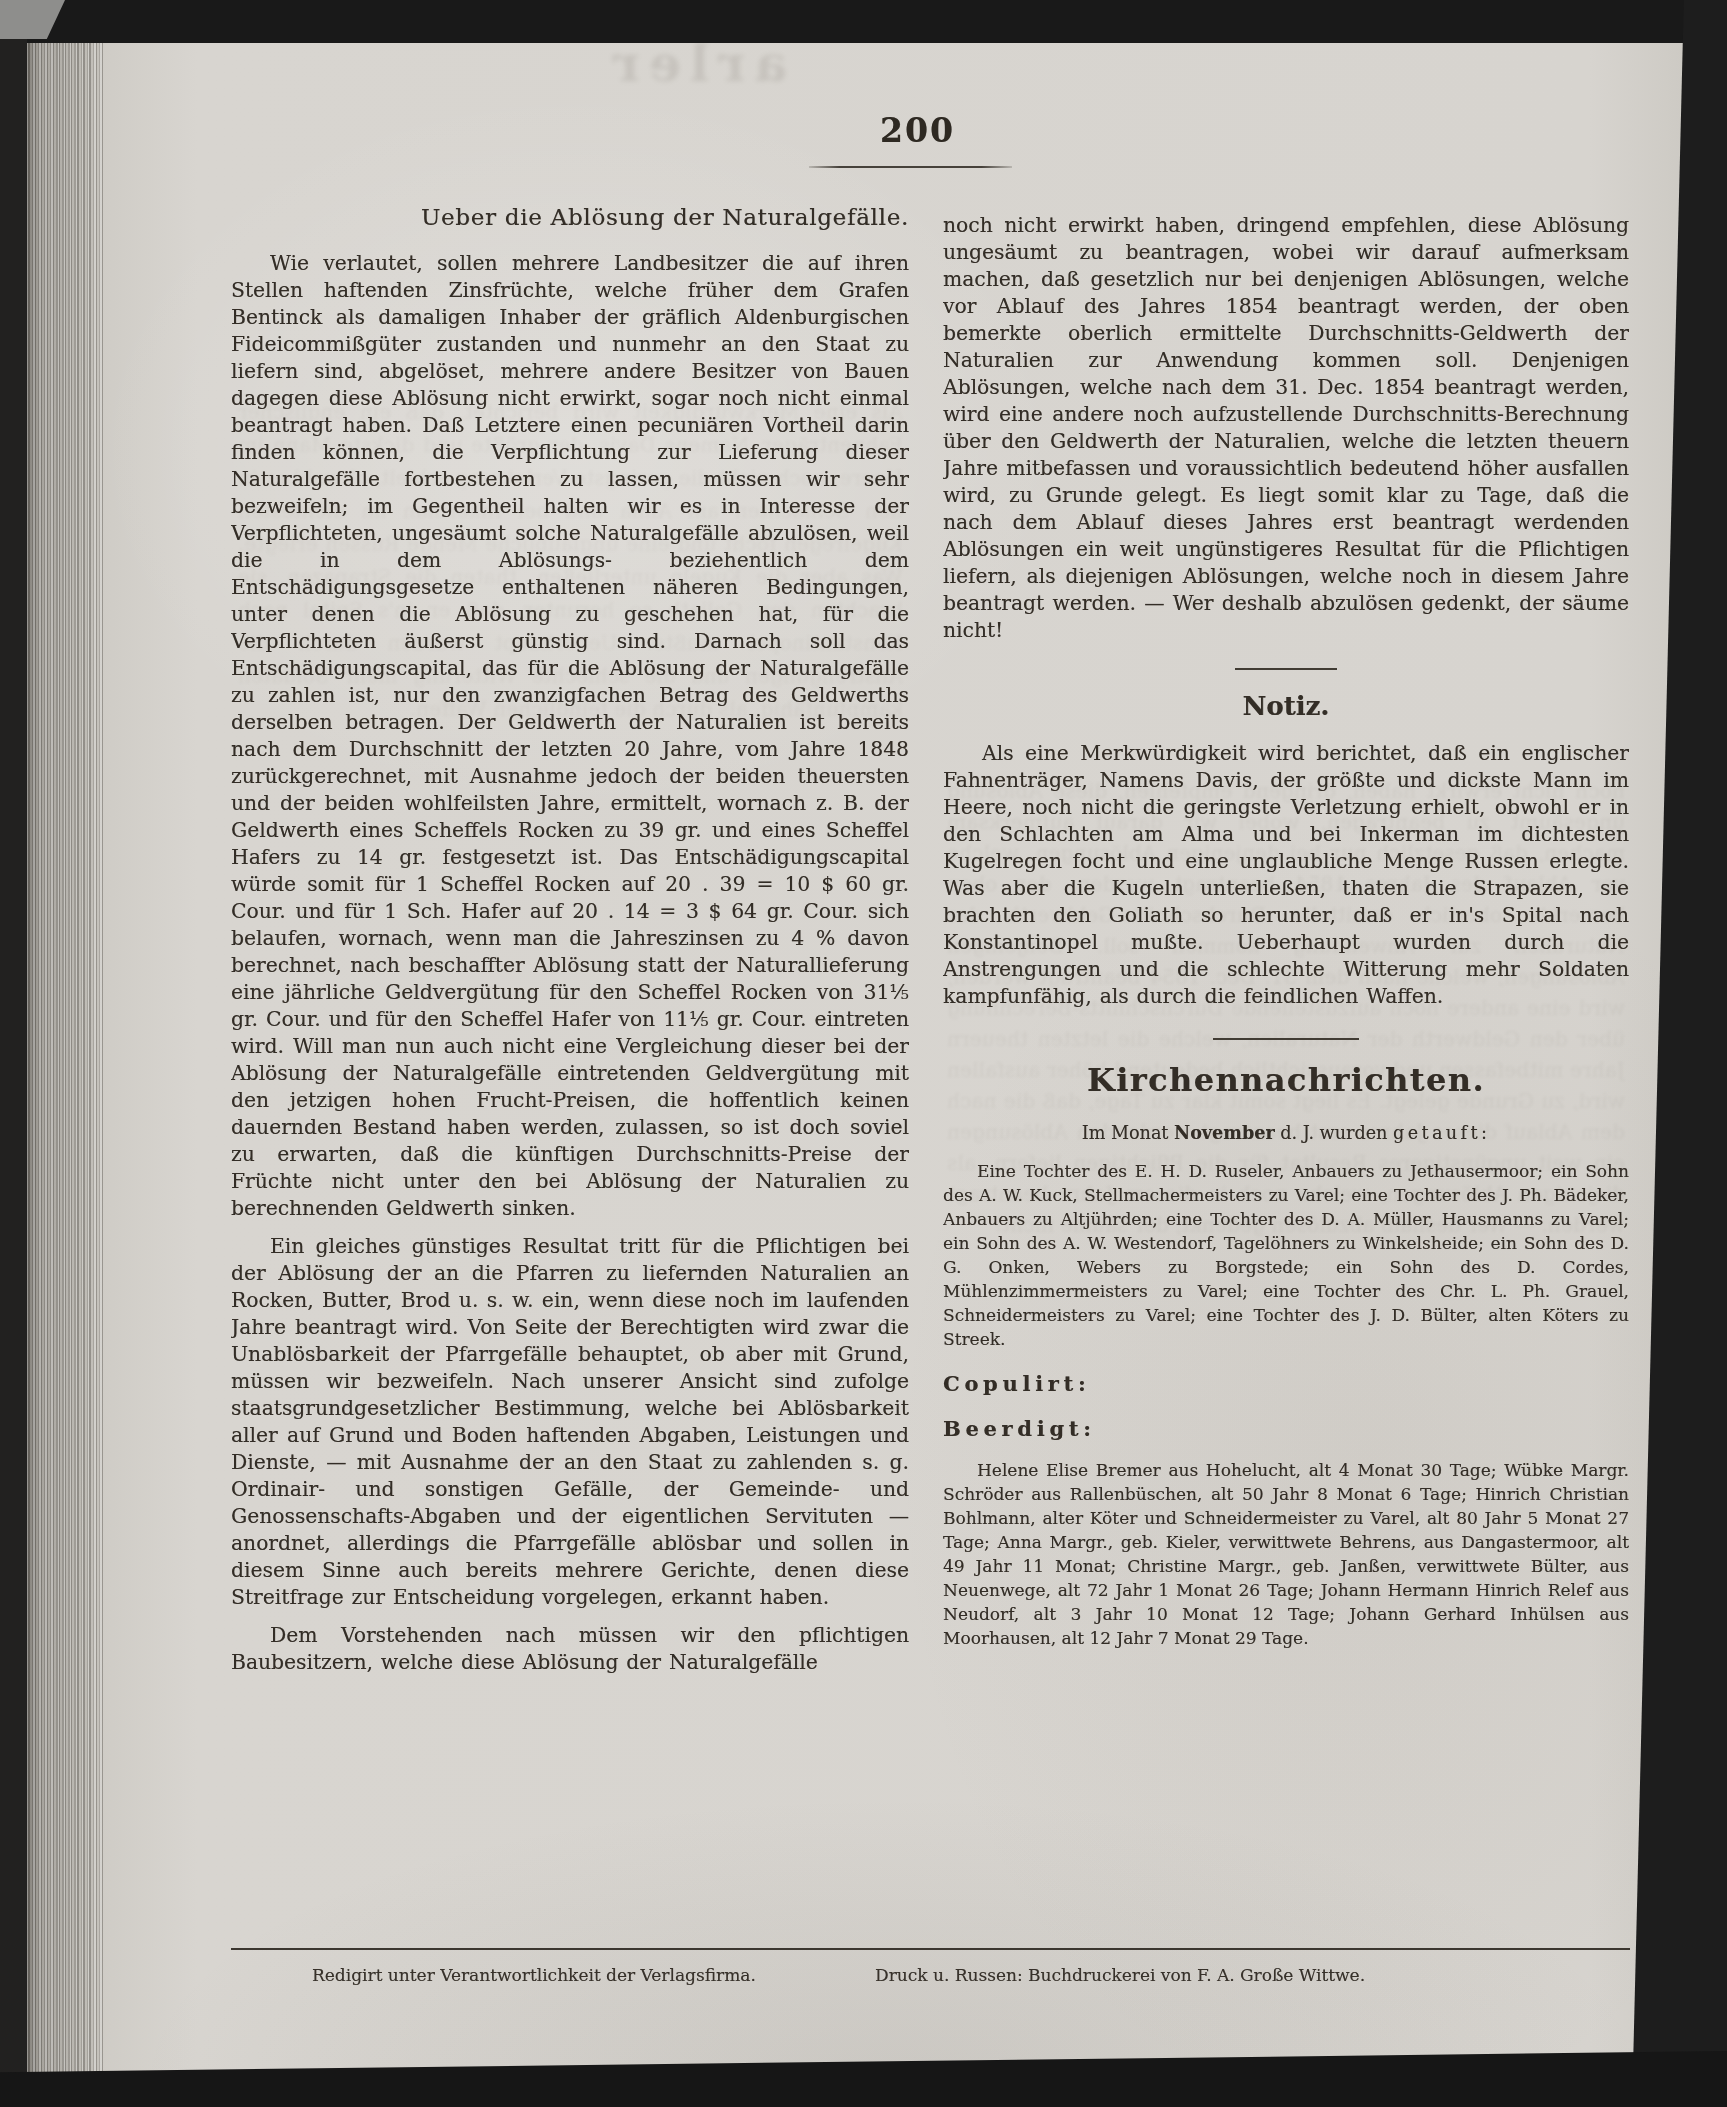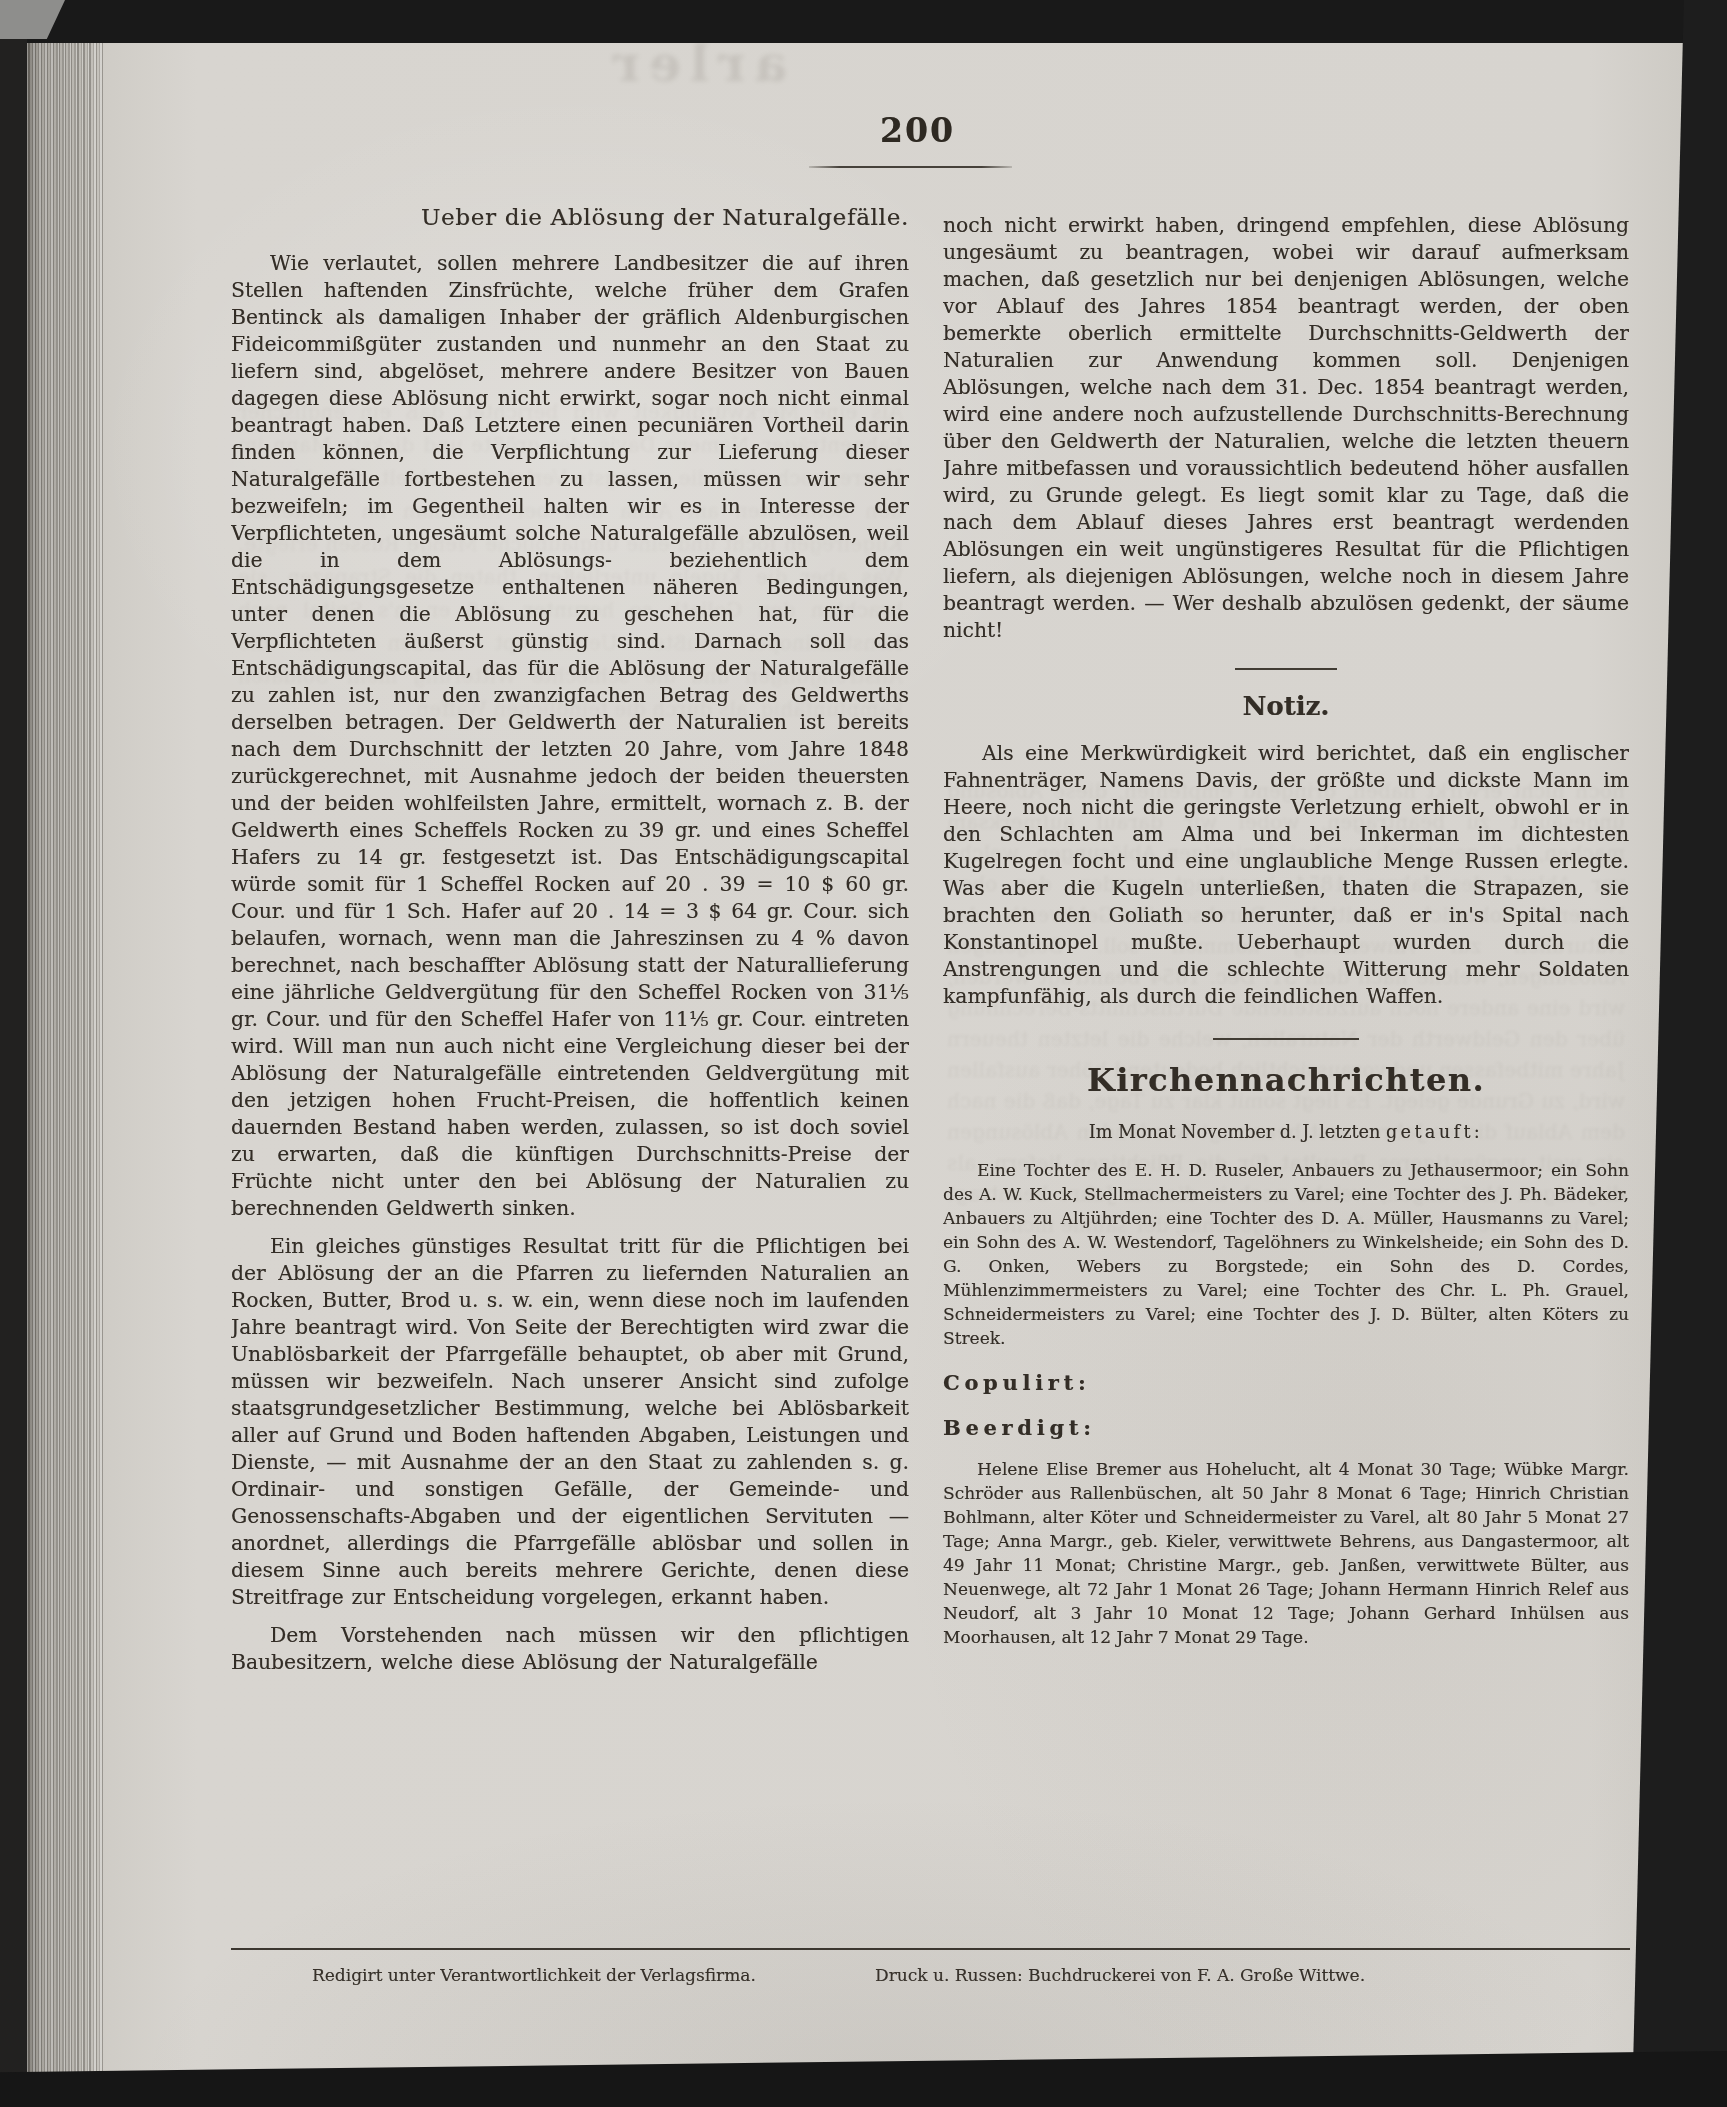--- a/index.html
+++ b/index.html
@@ -78,21 +78,21 @@
     text-shadow:0.3px 0.3px 0.5px rgba(40,35,30,.5);
   }
   .church-title{
     font-size:32px;font-weight:bold;text-align:center;margin:0 0 23px 0;letter-spacing:1.4px;
     text-shadow:0.3px 0.3px 0.6px rgba(40,35,30,.5);
   }
   .church-intro{
     font-size:17.6px;text-align:center;margin:0 0 16.3px 0;
     text-shadow:0.2px 0.2px 0.3px rgba(45,40,34,.4);
   }
-  .church-intro .bold{font-weight:normal;}
+  .church-intro .bold{font-weight:bold;}
   .church-intro .spaced{letter-spacing:3.4px;}
   .small-text{
     font-size:17px;line-height:24px;text-align:justify;margin:0;
     text-shadow:0.2px 0.2px 0.3px rgba(45,40,34,.4);
   }
   .small-indent{text-indent:34px;}
   .sub-heading{
     font-size:21px;text-align:left;letter-spacing:4.7px;margin:20.3px 0 16.3px 0;
     text-shadow:0.2px 0.2px 0.3px rgba(45,40,34,.45);
   }
@@ -151,21 +151,21 @@
 
     <hr class="divider d1">
 
     <h2 class="notiz-title">Notiz.</h2>
     <p class="body-text indent">Als eine Merkwürdigkeit wird berichtet, daß ein englischer Fahnenträger, Namens Davis, der größte und dickste Mann im Heere, noch nicht die geringste Verletzung erhielt, obwohl er in den Schlachten am Alma und bei Inkerman im dichtesten Kugelregen focht und eine unglaubliche Menge Russen erlegte. Was aber die Kugeln unterließen, thaten die Strapazen, sie brachten den Goliath so herunter, daß er in's Spital nach Konstantinopel mußte. Ueberhaupt wurden durch die Anstrengungen und die schlechte Witterung mehr Soldaten kampfunfähig, als durch die feindlichen Waffen.</p>
 
     <hr class="divider d2">
 
     <h2 class="church-title">Kirchennachrichten.</h2>
 
-    <p class="church-intro"><span>Im Monat </span><span class="bold">November</span><span> d. J. letzten </span><span class="spaced">getauft:</span></p>
+    <p class="church-intro"><span>Im Monat </span><span class="bold">November</span><span> d. J. wurden </span><span class="spaced">getauft:</span></p>
 
     <p class="small-text small-indent">Eine Tochter des E. H. D. Ruseler, Anbauers zu Jethausermoor; ein Sohn des A. W. Kuck, Stellmachermeisters zu Varel; eine Tochter des J. Ph. Bädeker, Anbauers zu Altjührden; eine Tochter des D. A. Müller, Hausmanns zu Varel; ein Sohn des A. W. Westendorf, Tagelöhners zu Winkelsheide; ein Sohn des D. G. Onken, Webers zu Borgstede; ein Sohn des D. Cordes, Mühlenzimmermeisters zu Varel; eine Tochter des Chr. L. Ph. Grauel, Schneidermeisters zu Varel; eine Tochter des J. D. Bülter, alten Köters zu Streek.</p>
 
     <h3 class="sub-heading">Copulirt:</h3>
 
     <h3 class="sub-heading">Beerdigt:</h3>
     <p class="small-text small-indent">Helene Elise Bremer aus Hohelucht, alt 4 Monat 30 Tage; Wübke Margr. Schröder aus Rallenbüschen, alt 50 Jahr 8 Monat 6 Tage; Hinrich Christian Bohlmann, alter Köter und Schneidermeister zu Varel, alt 80 Jahr 5 Monat 27 Tage; Anna Margr., geb. Kieler, verwittwete Behrens, aus Dangastermoor, alt 49 Jahr 11 Monat; Christine Margr., geb. Janßen, verwittwete Bülter, aus Neuenwege, alt 72 Jahr 1 Monat 26 Tage; Johann Hermann Hinrich Relef aus Neudorf, alt 3 Jahr 10 Monat 12 Tage; Johann Gerhard Inhülsen aus Moorhausen, alt 12 Jahr 7 Monat 29 Tage.</p>
   </div>
 
   <div class="footer-rule"></div>

